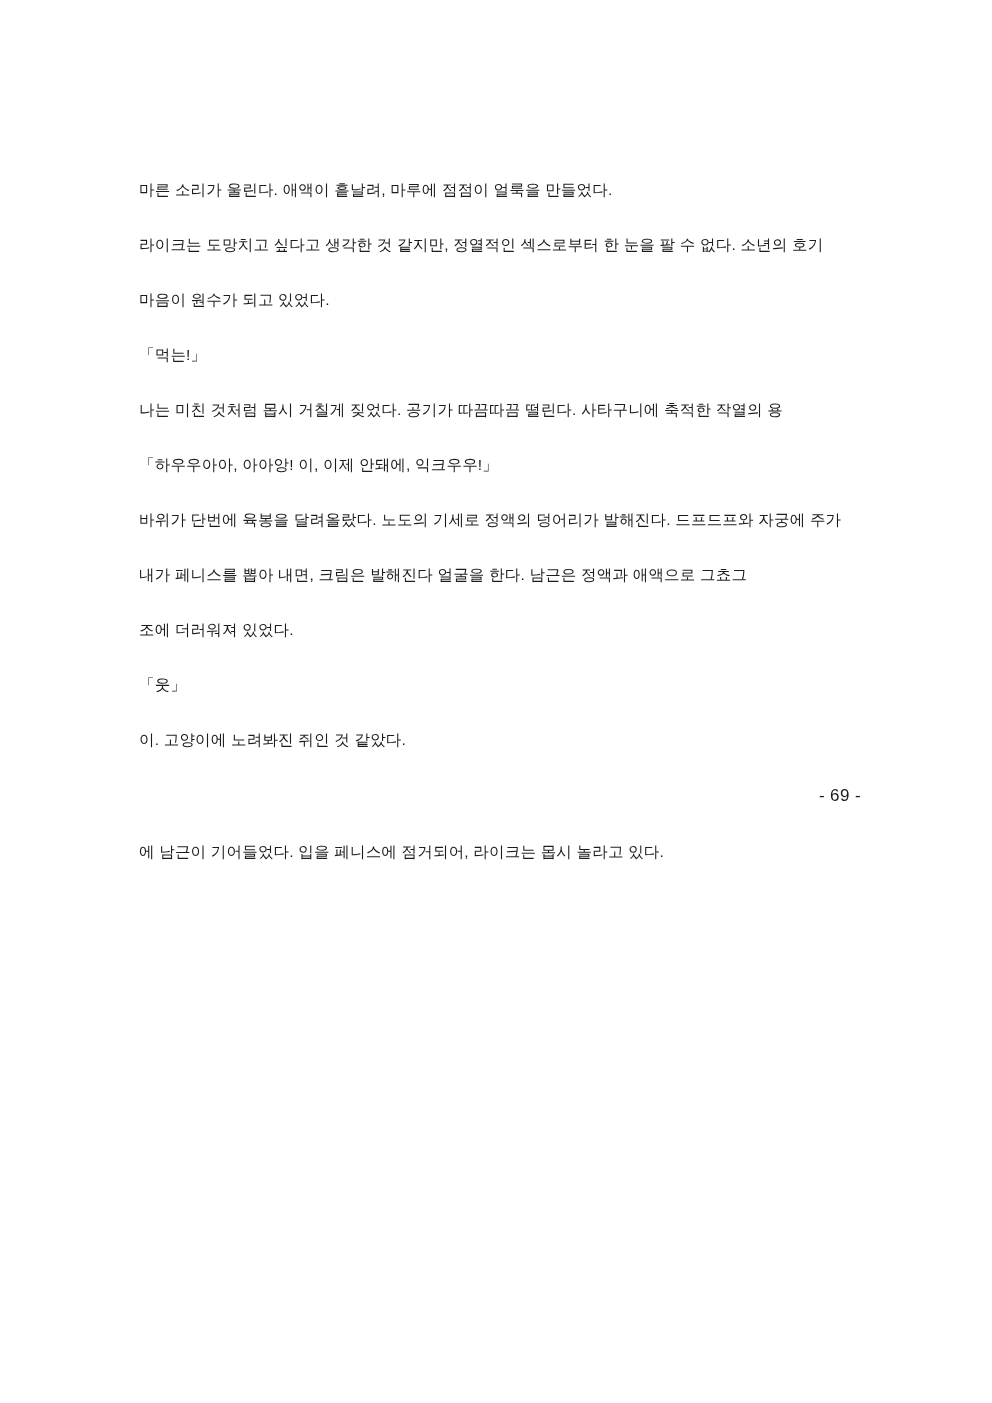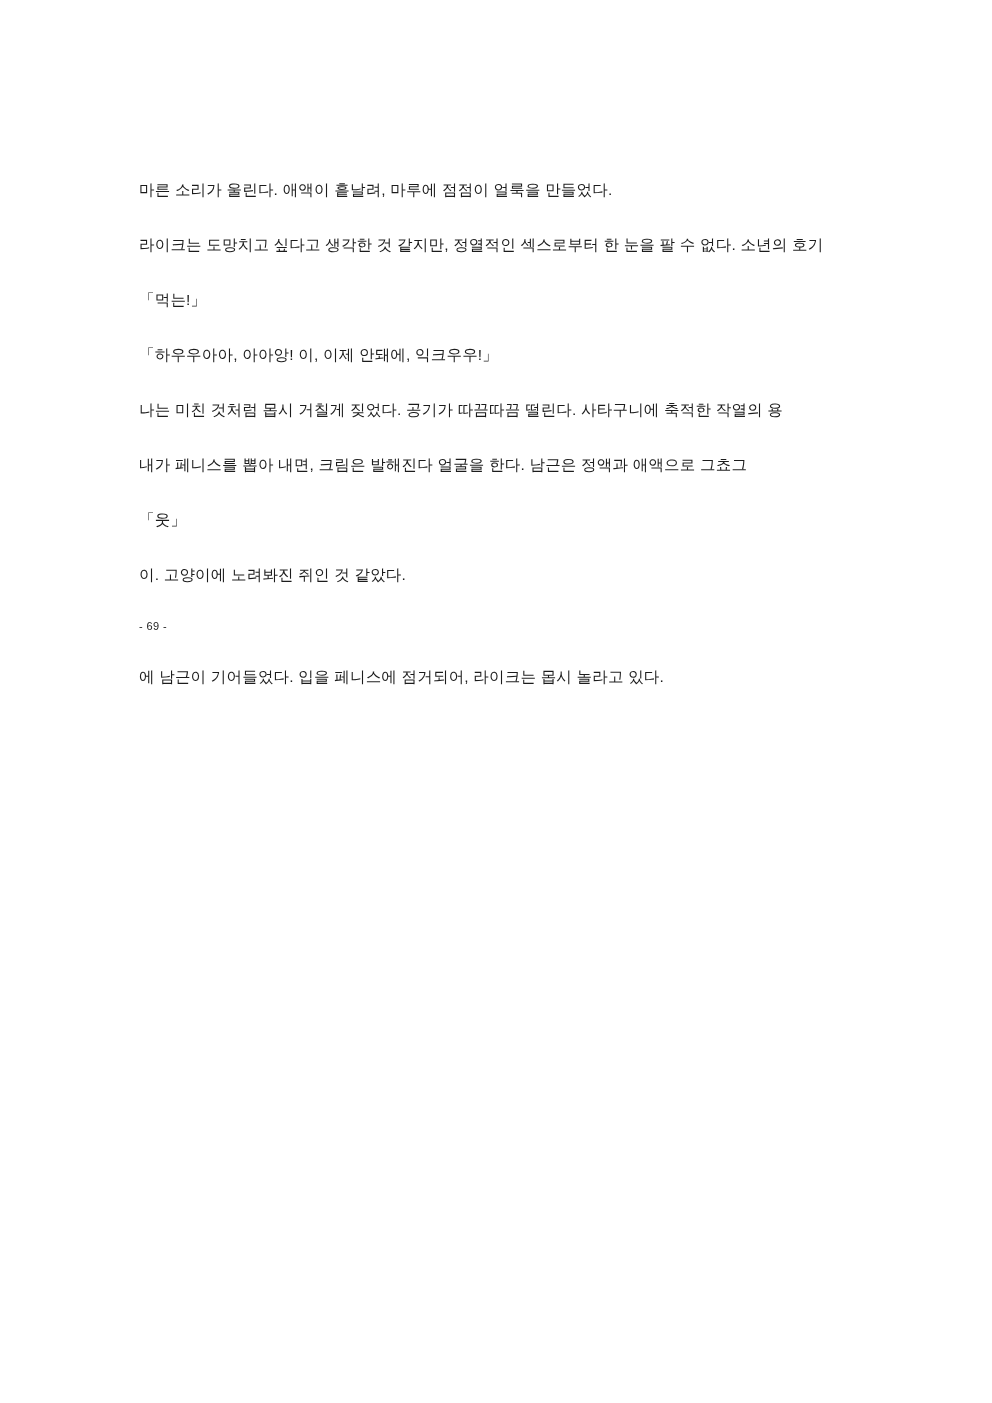--- a/index.html
+++ b/index.html
@@ -35,40 +35,43 @@
     color: #1c1c1c;
     letter-spacing: 0.2px;
   }
   .para:last-child {
     margin-bottom: 0;
   }
   .para.nojustify {
     text-align: left;
   }
   .page-number {
-    font-size: 11px;
+    font-size: 17px;
     line-height: 1.55;
     margin: 0 0 30px 0;
     color: #1c1c1c;
     letter-spacing: 0.4px;
-    text-align: left;
+    text-align: right;
   }
 </style>
 </head>
 <body>
 
 <div class="page">
   <div class="doc-body">
 
     <p class="para nojustify">마른 소리가 울린다. 애액이 흩날려, 마루에 점점이 얼룩을 만들었다.</p>
     <p class="para">라이크는 도망치고 싶다고 생각한 것 같지만, 정열적인 섹스로부터 한 눈을 팔 수 없다. 소년의 호기</p>
+    <p class="para nojustify">마음이 원수가 되고 있었다.</p>
     <p class="para nojustify">「먹는!」</p>
+    <p class="para">나는 미친 것처럼 몹시 거칠게 짖었다. 공기가 따끔따끔 떨린다. 사타구니에 축적한 작열의 용</p>
     <p class="para nojustify">「하우우아아, 아아앙! 이, 이제 안돼에, 익크우우!」</p>
-    <p class="para">나는 미친 것처럼 몹시 거칠게 짖었다. 공기가 따끔따끔 떨린다. 사타구니에 축적한 작열의 용</p>
+    <p class="para">바위가 단번에 육봉을 달려올랐다. 노도의 기세로 정액의 덩어리가 발해진다. 드프드프와 자궁에 주가</p>
     <p class="para">내가 페니스를 뽑아 내면, 크림은 발해진다 얼굴을 한다. 남근은 정액과 애액으로 그쵸그</p>
+    <p class="para nojustify">조에 더러워져 있었다.</p>
     <p class="para nojustify">「웃」</p>
     <p class="para nojustify">이. 고양이에 노려봐진 쥐인 것 같았다.</p>
 
     <p class="page-number">- 69 -</p>
 
     <p class="para nojustify">에 남근이 기어들었다. 입을 페니스에 점거되어, 라이크는 몹시 놀라고 있다.</p>
 
   </div>
 </div>
 

